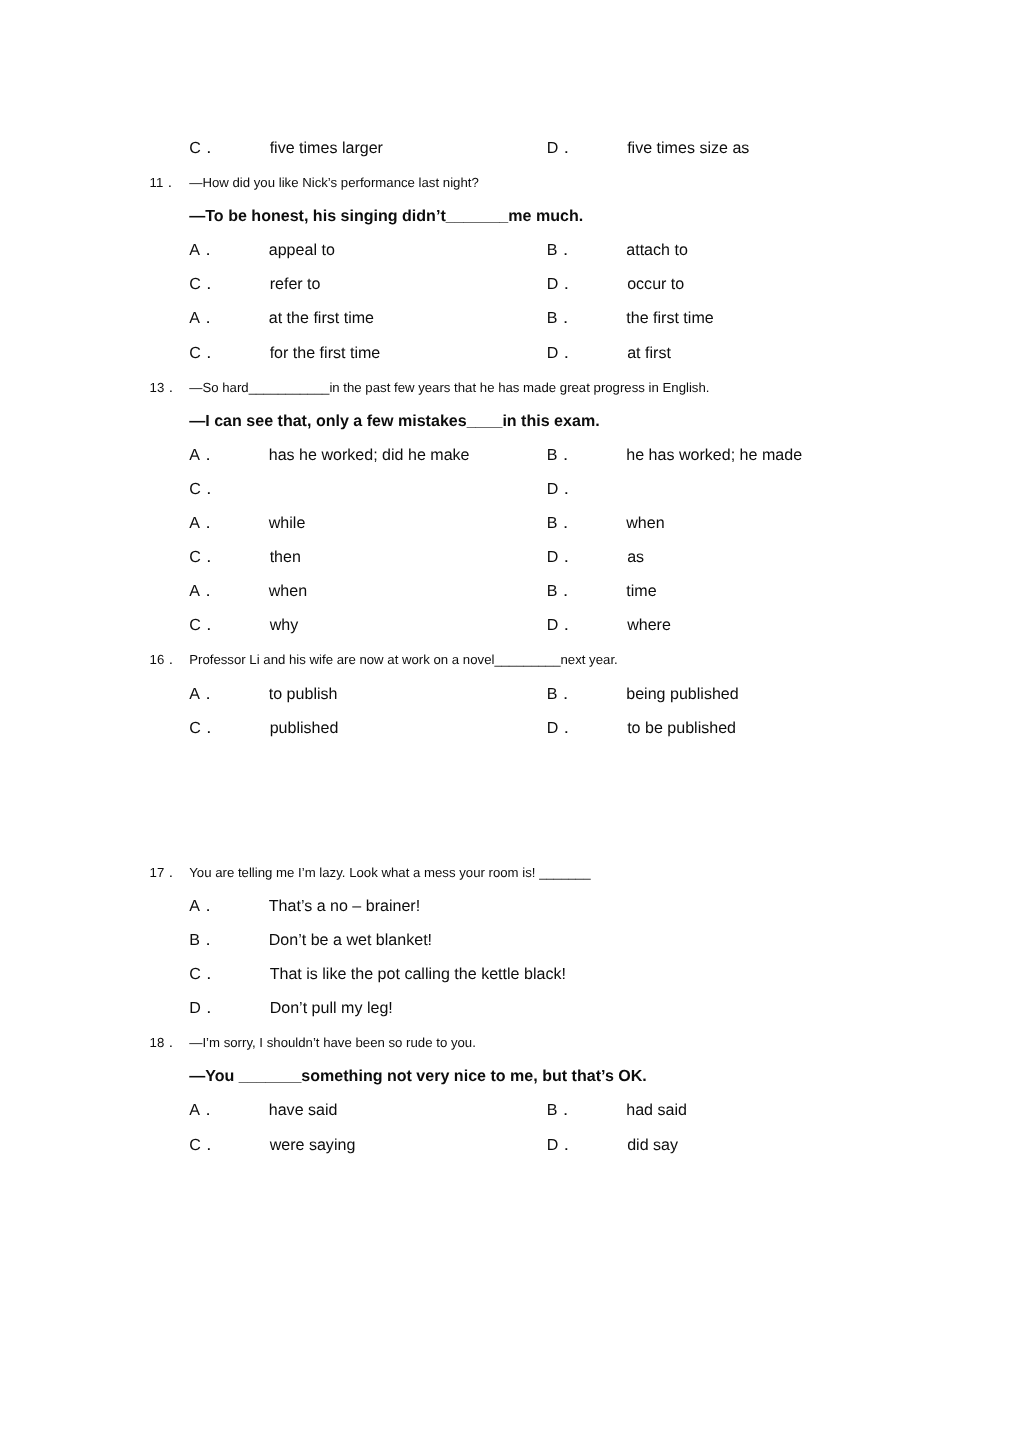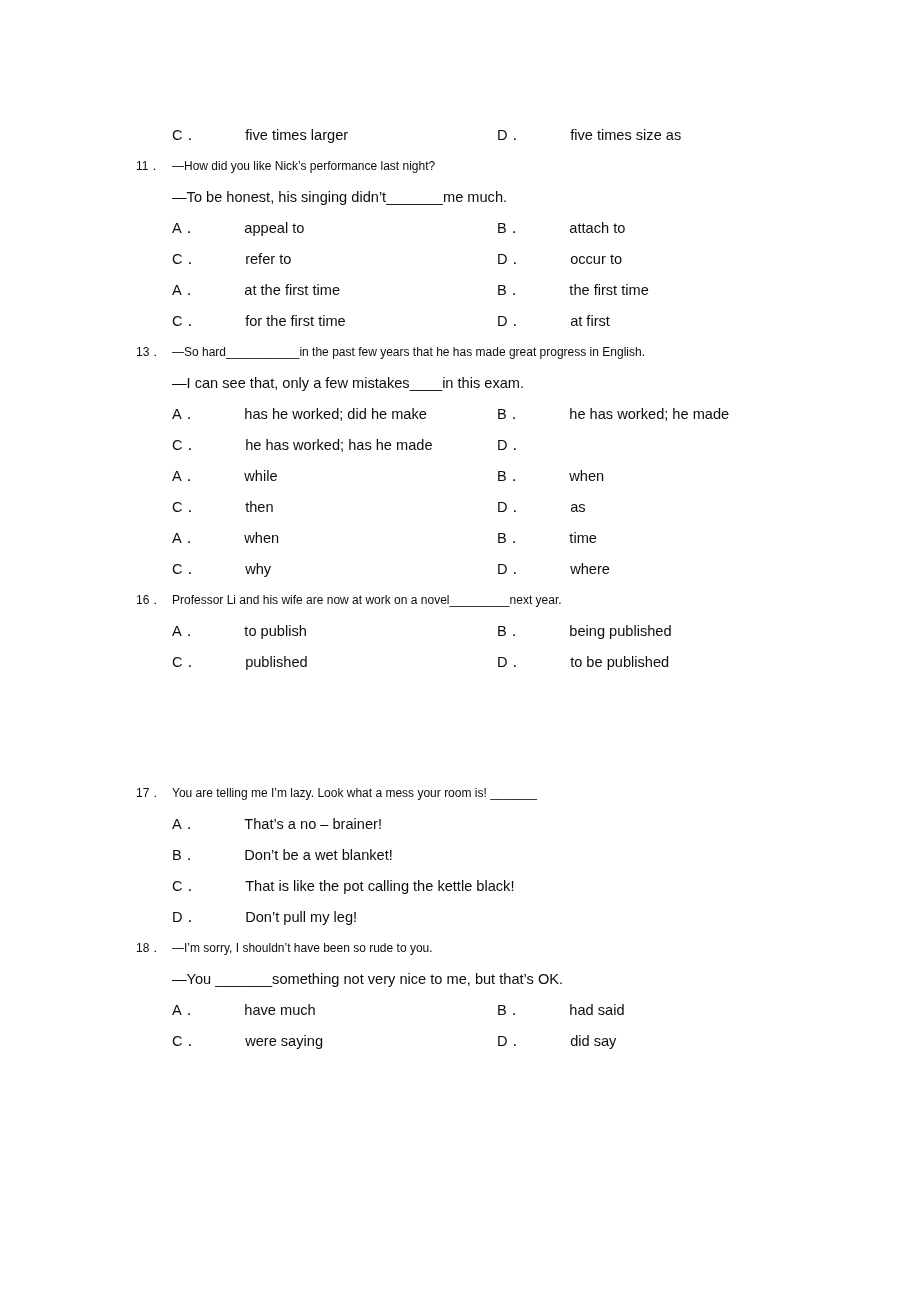--- a/index.html
+++ b/index.html
@@ -40,20 +40,21 @@
   .qtext {
     flex: 1 1 auto;
     max-width: 650px;
   }
   
   .cont {
     margin-left: 36px;
     font-size: 14.6px;
     line-height: 31px;
     max-width: 650px;
+    font-weight: bold;
   }
   
   .opts {
     margin-left: 36px;
   }
   .optrow {
     display: flex;
     font-size: 14.6px;
     line-height: 31px;
   }
@@ -173,21 +174,20 @@
           <span class="optval">has he worked; did he make</span>
         </div>
         <div class="opt opt-b">
           <span class="optlet">B．</span>
           <span class="optval">he has worked; he made</span>
         </div>
       </div>
       <div class="optrow">
         <div class="opt opt-c">
           <span class="optlet">C．</span>
-          <span class="optval">he has worked; has he made</span>
         </div>
         <div class="opt opt-d">
           <span class="optlet">D．</span>
         </div>
       </div>
     </div>
   </div>
 
   <div class="qblock">
     <div class="opts">
@@ -306,21 +306,21 @@
   <div class="qblock">
     <div class="qrow">
       <span class="qnum">18．</span>
       <span class="qtext">—I’m sorry, I shouldn’t have been so rude to you.</span>
     </div>
     <div class="cont">—You  _______something not very nice to me, but that’s OK.</div>
     <div class="opts">
       <div class="optrow">
         <div class="opt opt-a">
           <span class="optlet">A．</span>
-          <span class="optval">have much</span>
+          <span class="optval">have said</span>
         </div>
         <div class="opt opt-b">
           <span class="optlet">B．</span>
           <span class="optval">had said</span>
         </div>
       </div>
       <div class="optrow">
         <div class="opt opt-c">
           <span class="optlet">C．</span>
           <span class="optval">were saying</span>

